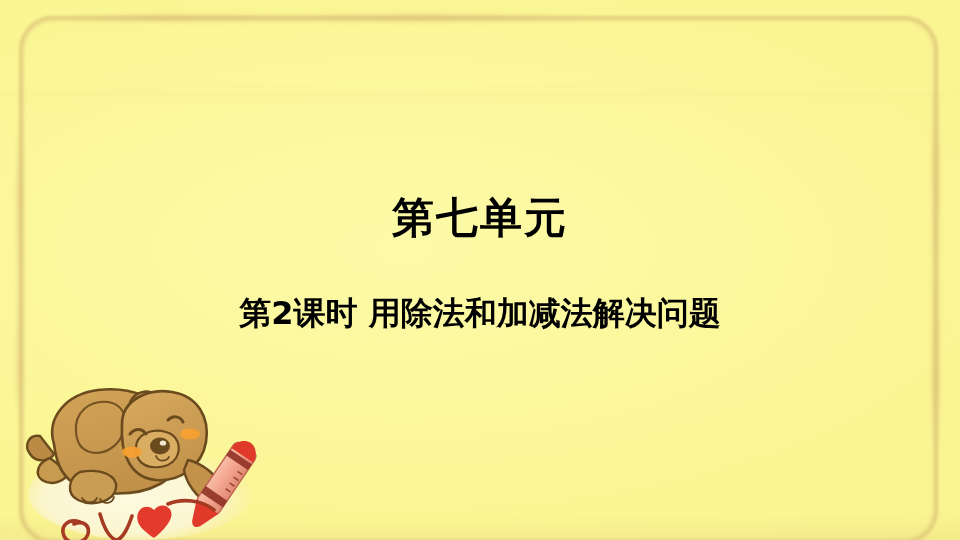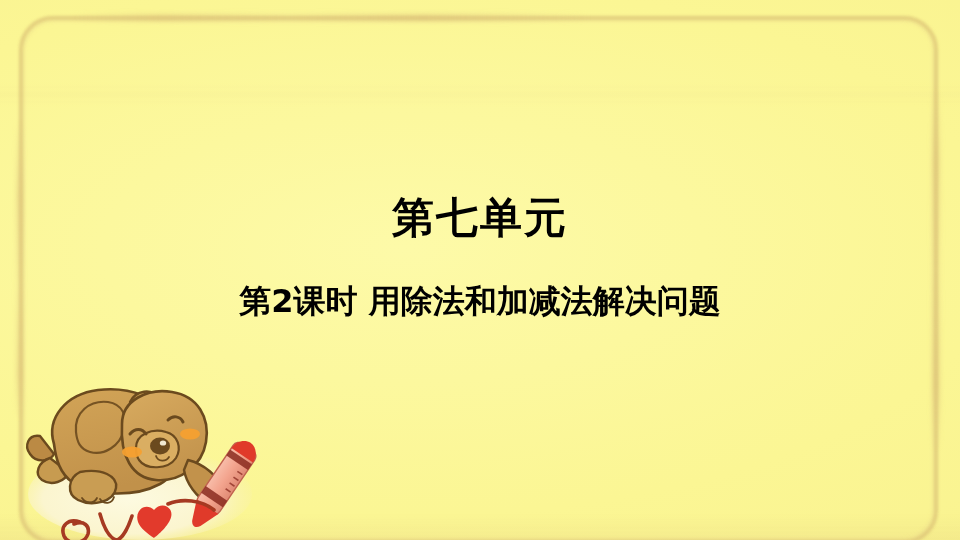--- a/index.html
+++ b/index.html
@@ -127,21 +127,21 @@
     line-height: 50px;
     font-weight: bold;
     color: #000000;
     letter-spacing: 2px;
     font-family: "DejaVu Sans", "Liberation Sans", sans-serif;
     white-space: nowrap;
   }
   .sub-title {
     position: absolute;
     left: 0;
-    top: 280px;
+    top: 292px;
     width: 960px;
     text-align: center;
     font-size: 32px;
     line-height: 42px;
     font-weight: bold;
     color: #000000;
     letter-spacing: 0px;
     font-family: "DejaVu Sans", "Liberation Sans", sans-serif;
     white-space: nowrap;
   }

